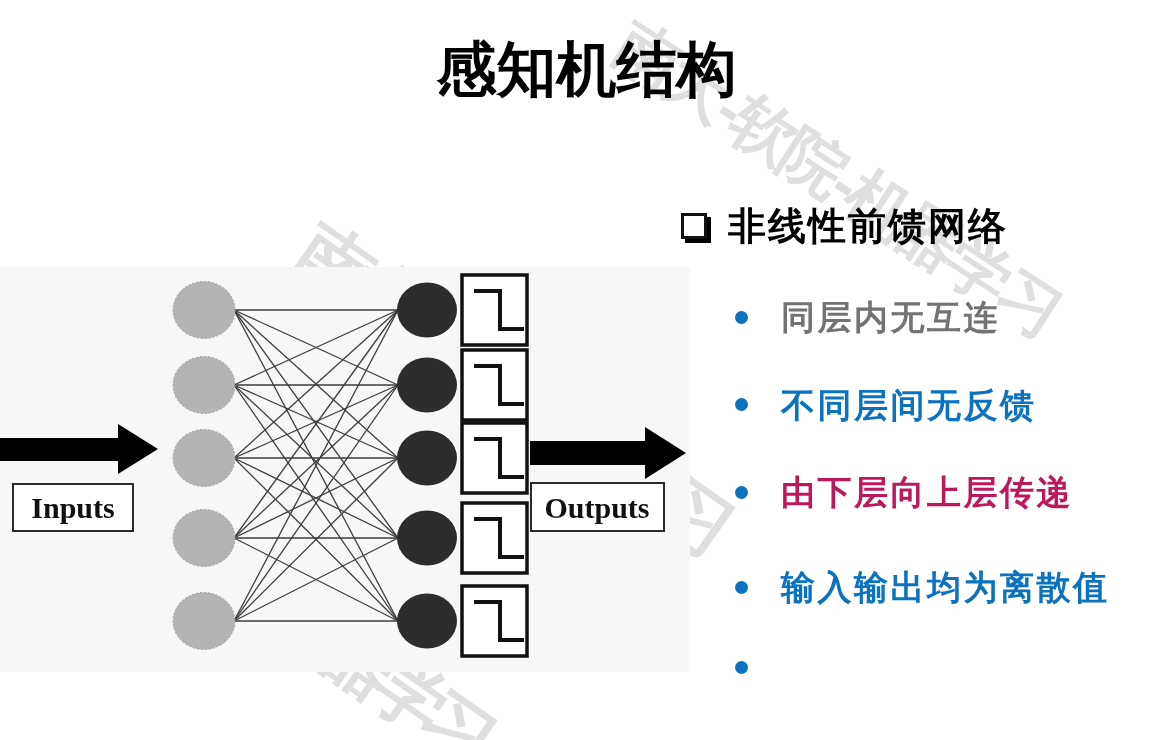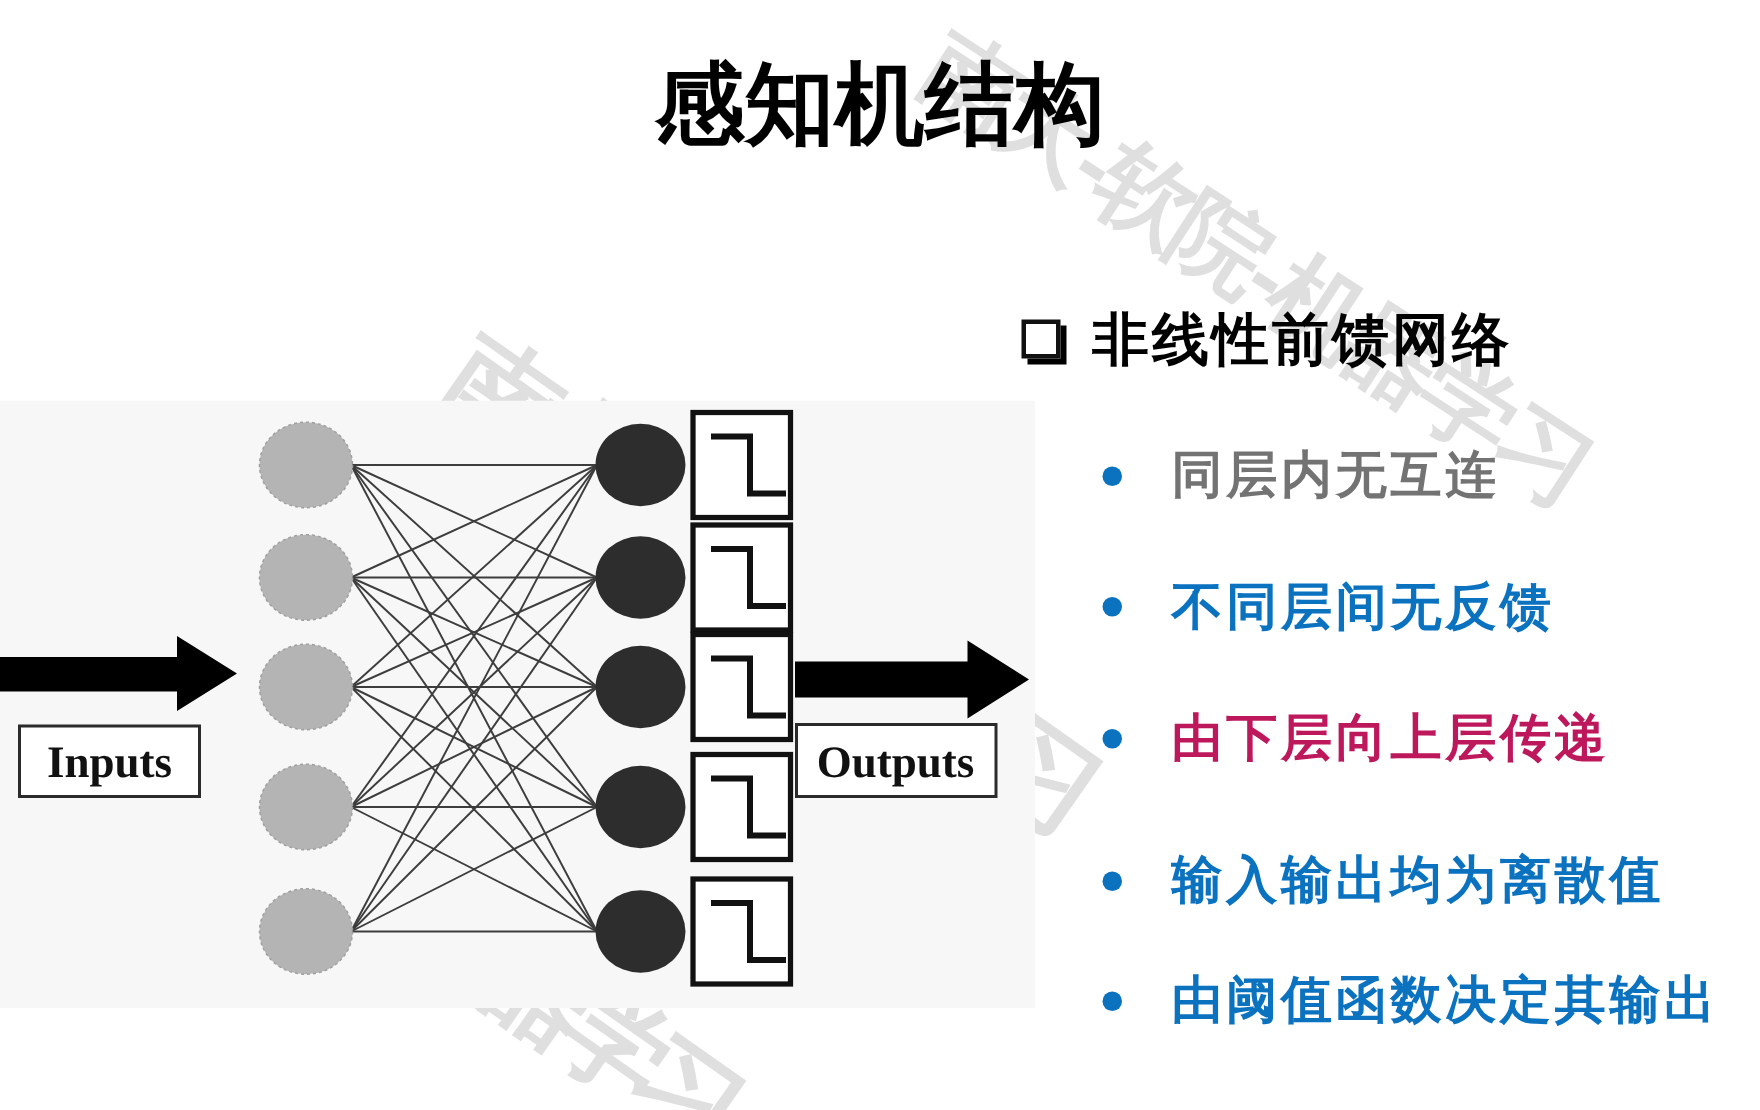--- a/index.html
+++ b/index.html
@@ -123,18 +123,17 @@
     <span class="item-text" style="color: #be185d;">由下层向上层传递</span>
   </div>
 
   <div class="item" style="top: 567px;">
     <span class="dot" style="background: rgb(11, 114, 192);"></span>
     <span class="item-text" style="color: rgb(11, 114, 192);">输入输出均为离散值</span>
   </div>
 
   <div class="item" style="top: 647px;">
     <span class="dot" style="background: rgb(11, 114, 192);"></span>
-    <span class="item-text" style="color: rgb(11, 114, 192);">由阈值函数决定其输出</span>
   </div>
 </div>
   </div>
 
 </div>
 
 </body></html>

